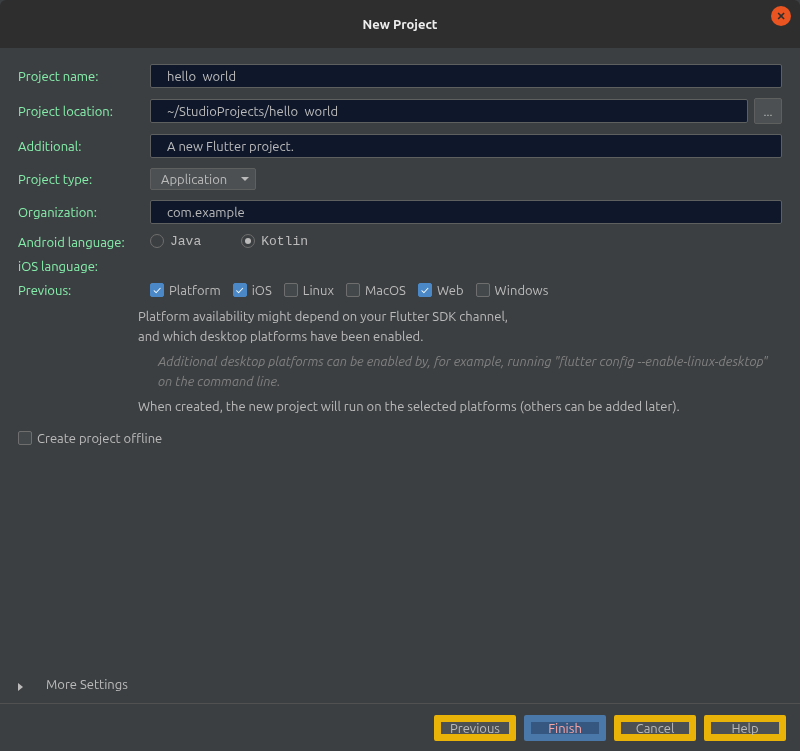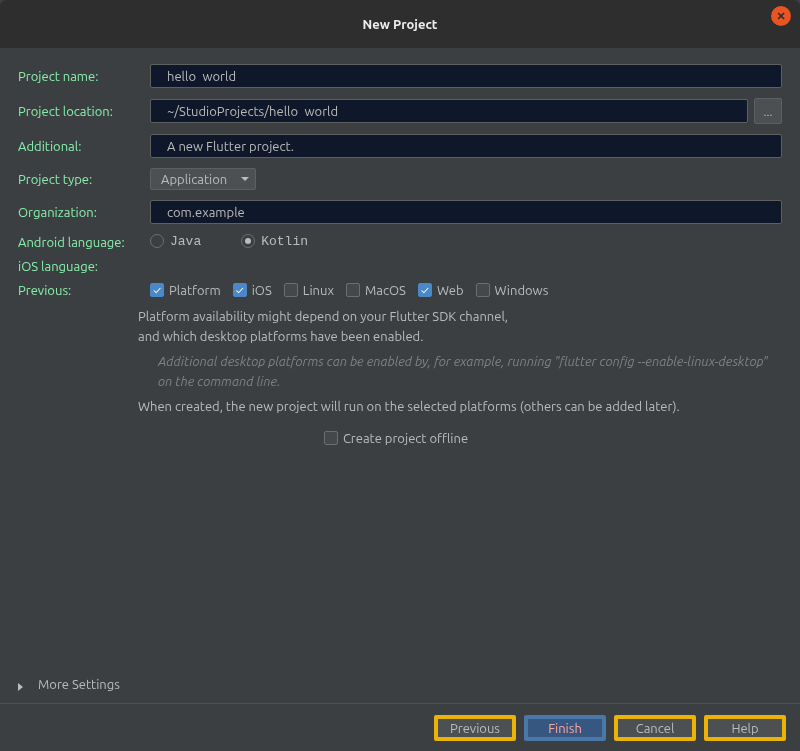--- a/index.html
+++ b/index.html
@@ -159,32 +159,32 @@
     line-height: 1.5;
   }
   .info-sub {
     margin: 6px 0 6px 20px;
     color: #808080;
     font-style: italic;
   }
 
   .offline-row {
     display: flex;
-    justify-content: center;
+    justify-content: flex-start;
     margin-top: 14px;
     padding-right: 4px;
   }
 
   .more-settings {
     position: absolute;
     left: 18px;
     bottom: 60px;
     display: flex;
     align-items: flex-end;
-    gap: 15px;
+    gap: 23px;
     cursor: pointer;
     color: #bbbbbb;
   }
   .more-settings .tri {
     width: 0; height: 0;
     border-top: 4px solid transparent;
     border-bottom: 4px solid transparent;
     border-left: 5px solid #bbbbbb;
   }
 
@@ -199,21 +199,21 @@
     align-items: center;
     justify-content: flex-end;
     gap: 8px;
     padding-right: 14px;
     background: #3c3f41;
   }
   .btn {
     min-width: 82px;
     height: 26px;
     background: #4c5052;
-    border: 4px solid #eab308;
+    border: 7px solid #eab308;
     color: #bbbbbb;
     display: flex;
     align-items: center;
     justify-content: center;
     cursor: pointer;
     border-radius: 2px;
     font-size: 13px;
   }
   .btn.primary {
     background: #365880;

